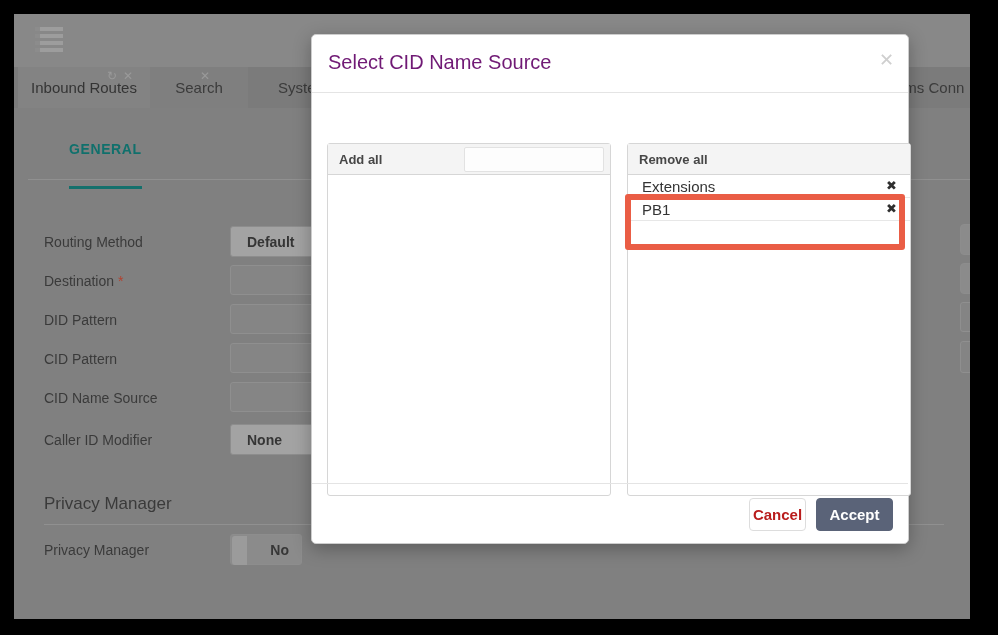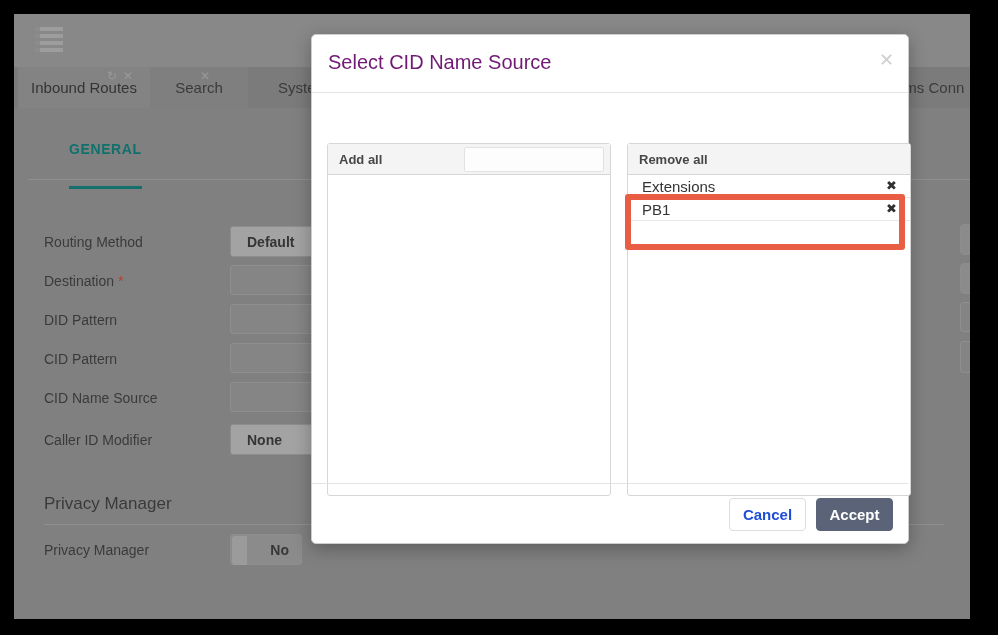--- a/index.html
+++ b/index.html
@@ -352,24 +352,24 @@
     font-size: 15px;
     font-weight: bold;
     display: flex;
     align-items: center;
     justify-content: center;
     cursor: pointer;
     font-family: "Liberation Sans", sans-serif;
   }
   #btn-cancel {
     right: 102px;
-    width: 77px;
+    width: 57px;
     background: #ffffff;
     border: 1px solid #dddddd;
-    color: #1d4ed8;
+    color: #b91c1c;
   }
   #btn-accept {
     right: 15px;
     width: 77px;
     background: #5a6378;
     border: 1px solid #5a6378;
     color: #ffffff;
   }
 </style>
 </head>

